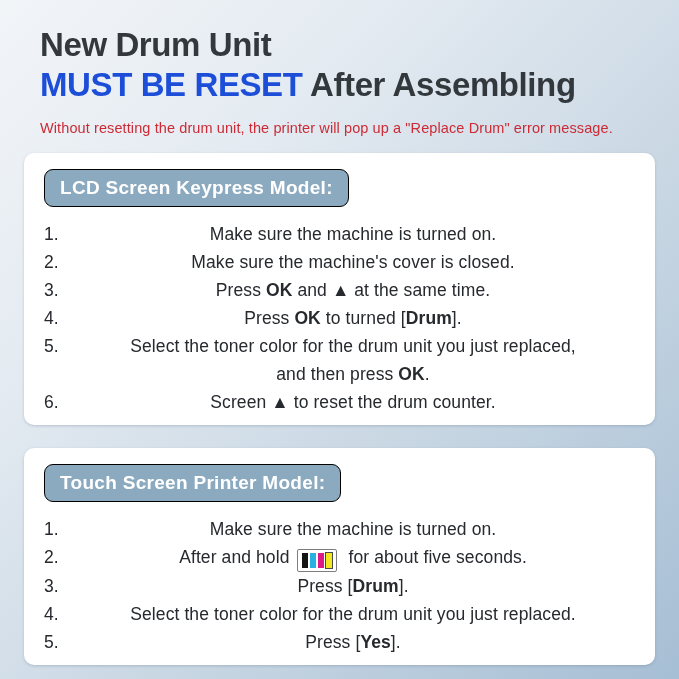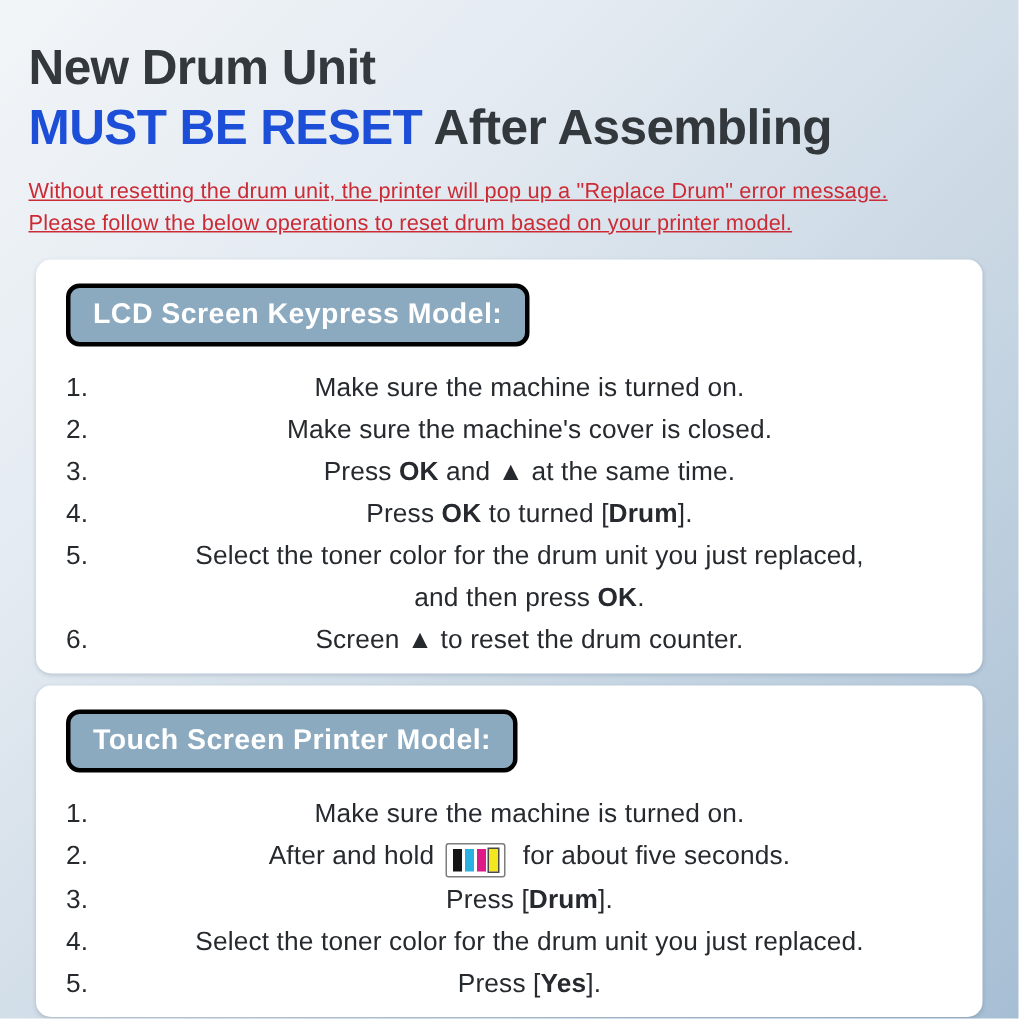--- a/index.html
+++ b/index.html
@@ -2,50 +2,49 @@
 <html><head>
 <meta charset="utf-8">
 <style>
   * { box-sizing: border-box; margin: 0; padding: 0; }
   html, body { width: 679px; height: 679px; }
   body {
     font-family: "Liberation Sans", sans-serif;
     background: linear-gradient(135deg, #f2f5f8 0%, #e3eaf1 30%, #c6d5e2 65%, #a6bed4 100%);
     overflow: hidden;
   }
-  .header { padding: 25px 34px 0 19px; }
+  .header { padding: 25px 34px 0 40px; }
   .title-line {
     font-size: 33px;
     font-weight: bold;
     color: #33383d;
     line-height: 40px;
     letter-spacing: -0.4px;
     white-space: nowrap;
   }
   .title-red { color: #1d4ed8; }
   .subtitle {
     margin-top: 13px;
     font-size: 14.5px;
     line-height: 20.5px;
     color: #cc2b36;
     letter-spacing: 0.1px;
-    text-decoration: underline;
   }
   .card {
     background: #ffffff;
     border-radius: 10px;
     margin: 14px 24px 0 24px;
     padding: 16px 20px 9px 20px;
     box-shadow: 0 1px 3px rgba(80, 100, 125, 0.28);
   }
-  .card + .card { margin-top: 8px; }
+  .card + .card { margin-top: 23px; }
   .badge {
     display: inline-block;
     background: #8caabf;
-    border: 3px solid #000000;
+    border: 1px solid #000000;
     color: #ffffff;
     font-weight: bold;
     font-size: 19px;
     letter-spacing: 0.3px;
     line-height: 1;
     padding: 8px 15px 9px 15px;
     border-radius: 9px;
   }
   .steps { margin-top: 13px; }
   .step {
@@ -73,21 +72,20 @@
   .toner-bar { display: inline-block; width: 6px; height: 15px; }
 </style>
 </head>
 <body>
 
 <div class="header">
   <div class="title-line">New Drum Unit</div>
   <div class="title-line"><span class="title-red">MUST BE RESET</span><span> After Assembling</span></div>
   <div class="subtitle">
     <div>Without resetting the drum unit, the printer will pop up a "Replace Drum" error message.</div>
-    <div>Please follow the below operations to reset drum based on your printer model.</div>
   </div>
 </div>
 
 <div class="card">
   <span class="badge">LCD Screen Keypress Model:</span>
   <div class="steps">
       <div class="step">
         <span class="step-num">1.</span>
         <span class="step-text"><span>Make sure the machine is turned on.</span></span>
       </div>

